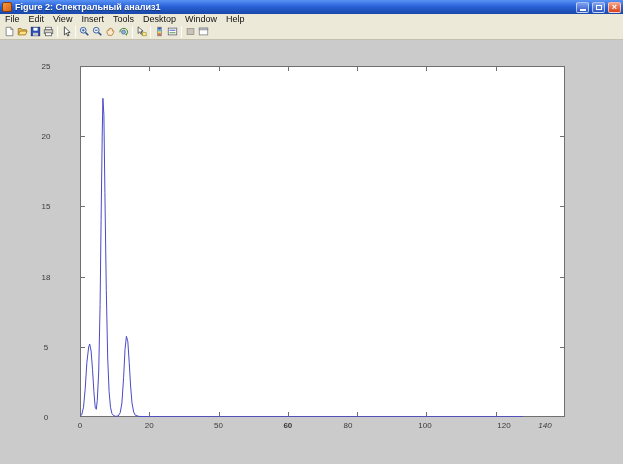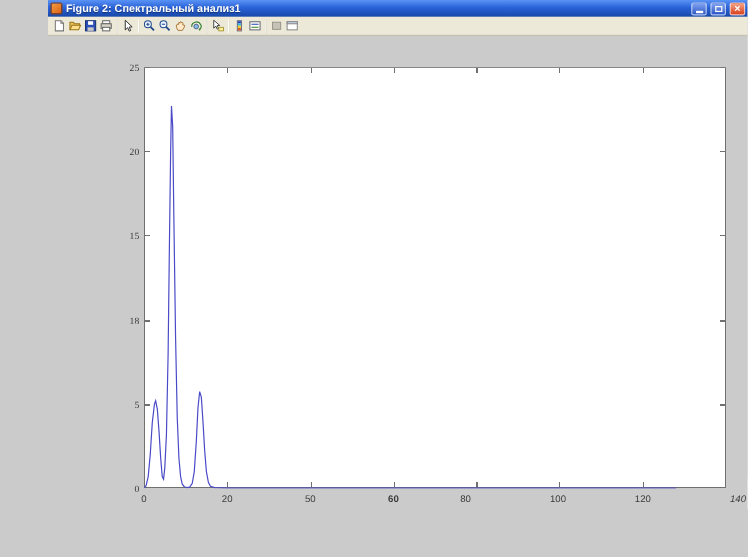--- a/index.html
+++ b/index.html
@@ -1,19 +1,19 @@
 <!DOCTYPE html>
 <html><head>
 <meta charset="utf-8">
 <style>
   * { box-sizing: border-box; margin: 0; padding: 0; }
   html,body { width:623px; height:464px; overflow:hidden; }
   body { font-family:"Liberation Sans", sans-serif; background:#CBCBCB; }
 
-  .window { width:623px; height:396px; display:flex; flex-direction:column;padding-left:40px; }
+  .window { width:623px; height:396px; display:flex; flex-direction:column; }
 
   
   .titlebar {
     height:14px; flex:0 0 14px;
     background:linear-gradient(180deg,#5A93F5 0%,#2A63D8 45%,#1747A8 100%);
     display:flex; align-items:center; gap:3px; padding:0 2px;
   }
   .app-icon { width:10px; height:10px; border-radius:2px;
     background:linear-gradient(135deg,#F59A3C,#D9641A); flex:0 0 10px;
     border:1px solid #8A3C0A; }
@@ -42,42 +42,52 @@
     justify-content:center; }
   .tool-btn svg { display:block; }
   .tool-sep { width:1px; height:12px; background:#AAA698; border-right:1px solid #FDFDF8;
     margin:0 2px; flex:0 0 auto; }
 
   
   .figure-area { position:relative; flex:1; background:#CBCBCB; }
   svg.plot { position:absolute; left:80px; top:26px; }
   .xtick-label { position:absolute; top:381px; width:30px; text-align:center;
     font-size:8px; color:#3A3A3A; }
-  .ytick-label { position:absolute; left:40px; width:36px; text-align:right;
-    font-size:8px; color:#3A3A3A;font-family:Liberation Serif, serif; }
+  .ytick-label { position:absolute; left:28px; width:36px; text-align:center;
+    font-size:8px; color:#3A3A3A; }
 </style>
 </head>
 <body>
 
 <div class="window">
 
   <div class="titlebar">
     <div class="app-icon"></div>
     <div class="title-text">Figure 2: Спектральный анализ1</div>
     <div class="win-btn btn-blue">
         <span class="glyph-min"></span>
       </div>
     <div class="win-btn btn-blue">
         <span class="glyph-restore"></span>
       </div>
     <div class="win-btn btn-close">
         <span class="glyph-close">×</span>
       </div>
   </div>
 
+  <div class="menubar">
+    <span class="menu-item">File</span>
+    <span class="menu-item">Edit</span>
+    <span class="menu-item">View</span>
+    <span class="menu-item">Insert</span>
+    <span class="menu-item">Tools</span>
+    <span class="menu-item">Desktop</span>
+    <span class="menu-item">Window</span>
+    <span class="menu-item">Help</span>
+  </div>
 
   <div class="toolbar">
 
     <div class="tool-btn">
       <svg width="11" height="11" viewBox="0 0 13 13">
           <path d="M2.5 1.5 h5.5 l2.5 2.5 v7.5 h-8 z" fill="#fff" stroke="#777" stroke-width="1"></path>
           <path d="M8 1.5 v2.5 h2.5" fill="none" stroke="#777" stroke-width="1"></path>
         </svg>
     </div>
     <div class="tool-btn">
@@ -215,22 +225,22 @@
         <line x1="484" y1="0.5" x2="480" y2="0.5" stroke="#707070" shape-rendering="crispEdges"></line>
         <polyline points="0.0,350.3 1.7,348.9 3.5,341.2 5.2,322.9 6.9,296.2 8.7,280.8 9.7,278.0 11.1,285.0 12.5,303.3 13.9,325.7 15.2,341.2 16.3,343.3 17.3,334.2 18.7,306.1 20.1,238.7 21.1,154.4 22.2,70.2 22.9,32.3 23.9,49.1 24.9,126.4 26.3,224.6 27.7,292.0 29.1,325.7 30.5,341.2 31.9,347.5 33.6,349.6 35.7,350.3 38.1,350.0 40.2,346.8 41.9,337.0 43.6,311.7 45.0,283.6 46.4,270.3 47.8,275.2 49.2,296.2 50.6,320.1 52.0,337.0 53.7,346.1 55.4,349.3 58.9,350.4 69.3,350.7 138.6,350.7 277.1,350.7 443.4,350.7" fill="none" stroke="#4A4AC8" stroke-width="1"></polyline>
       </svg>
     <div>
         <div class="xtick-label" style="left: 65px;">0</div>
         <div class="xtick-label" style="left: 134.286px;">20</div>
         <div class="xtick-label" style="left: 203.571px;">50</div>
         <div class="xtick-label" style="left: 272.857px; font-weight: bold;">60</div>
         <div class="xtick-label" style="left: 333px;">80</div>
         <div class="xtick-label" style="left: 410px;">100</div>
-        <div class="xtick-label" style="left: 480.714px;">120</div>
-        <div class="xtick-label" style="left: 560px; font-style: italic;">140</div>
+        <div class="xtick-label" style="left: 480.714px; text-align: right;">120</div>
+        <div class="xtick-label" style="left: 530px; font-style: italic;">140</div>
       </div>
     <div>
         <div class="ytick-label" style="top: 373px;">0</div>
         <div class="ytick-label" style="top: 302.8px;">5</div>
         <div class="ytick-label" style="top: 232.6px;">18</div>
         <div class="ytick-label" style="top: 162.4px;">15</div>
         <div class="ytick-label" style="top: 92.2px;">20</div>
         <div class="ytick-label" style="top: 22px;">25</div>
       </div>
   </div>

